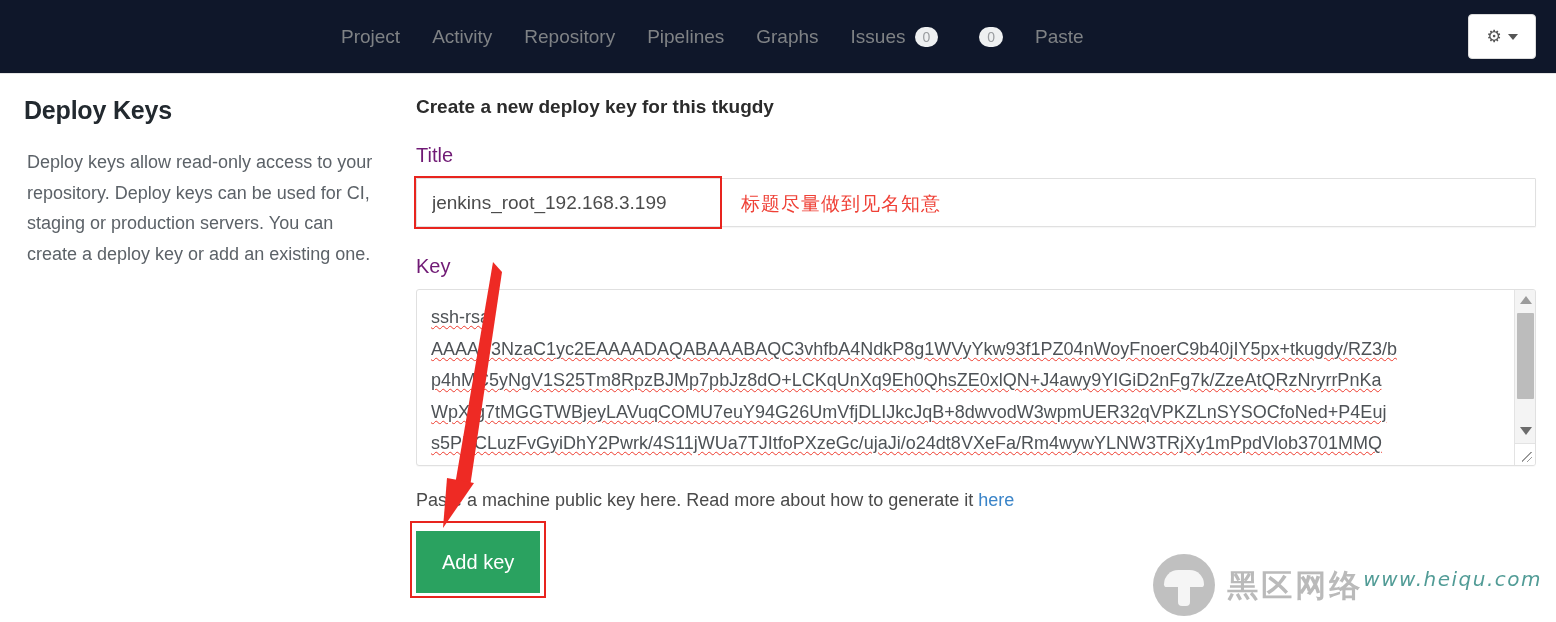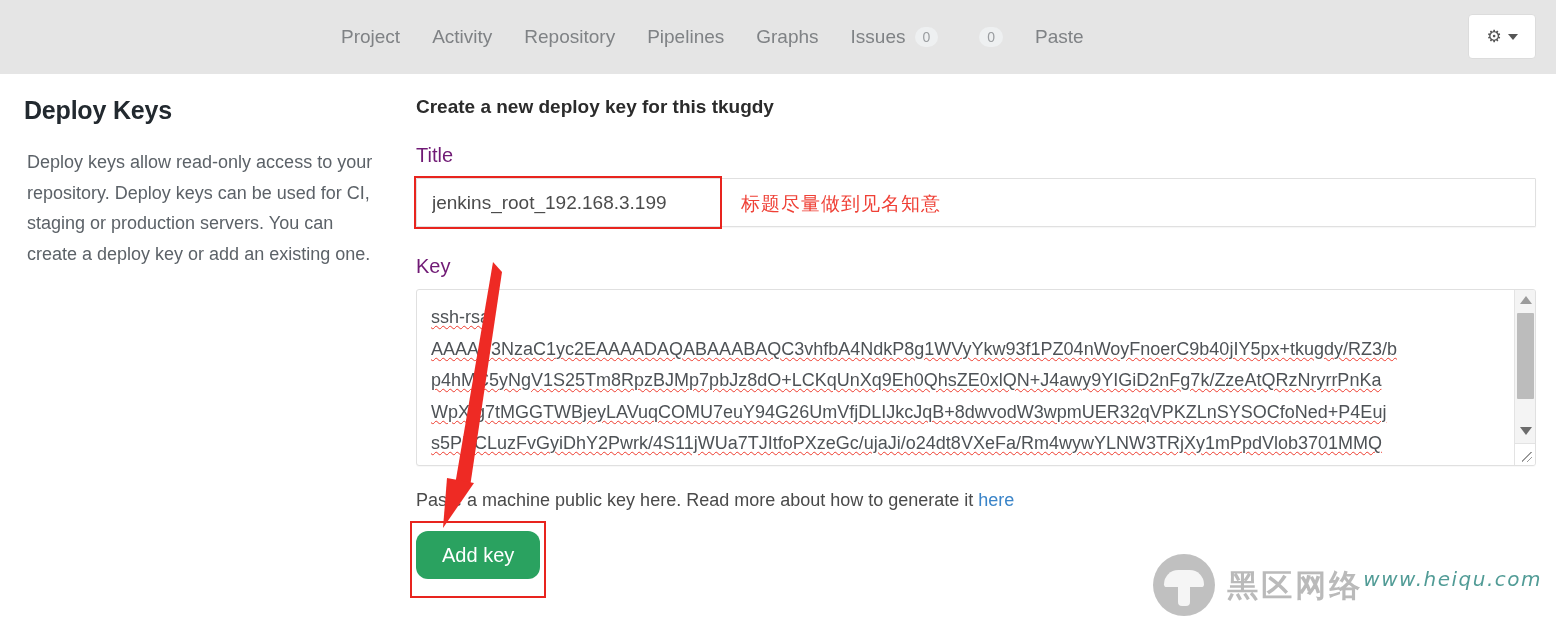--- a/index.html
+++ b/index.html
@@ -10,21 +10,21 @@
     background: #fff;
     font-family: "Liberation Sans", sans-serif;
     color: #2e2e2e;
     overflow: hidden;
     position: relative;
   }
 
   
   .navbar {
     height: 74px;
-    background: #e5e5e5;
+    background: #0f172a;
     border-bottom: 1px solid #e5e5e5;
     display: flex;
     align-items: center;
     padding: 0 20px;
     position: relative;
   }
   .nav-items {
     display: flex;
     align-items: center;
     margin-left: 305px;
@@ -237,24 +237,24 @@
     color: #4a4a4a;
     margin: 24px 0 20px 0;
   }
   .help-text a { color: #3a84c8; text-decoration: none; }
 
   .btn-wrap { position: relative; display: inline-block; }
   .add-key-btn {
     background: #2aa260;
     color: #fff;
     border: none;
-    border-radius: 12px;
+    border-radius: 0;
     font-size: 20px;
     font-family: "Liberation Sans", sans-serif;
-    padding: 14px 26px;
+    padding: 21px 26px;
     cursor: pointer;
     line-height: 1;
   }
   .anno-btn { left: -6px; top: -10px; width: 136px; height: 77px; }
 
   
   .arrow-svg {
     position: absolute;
     left: 0; top: 0;
     width: 1556px; height: 622px;

